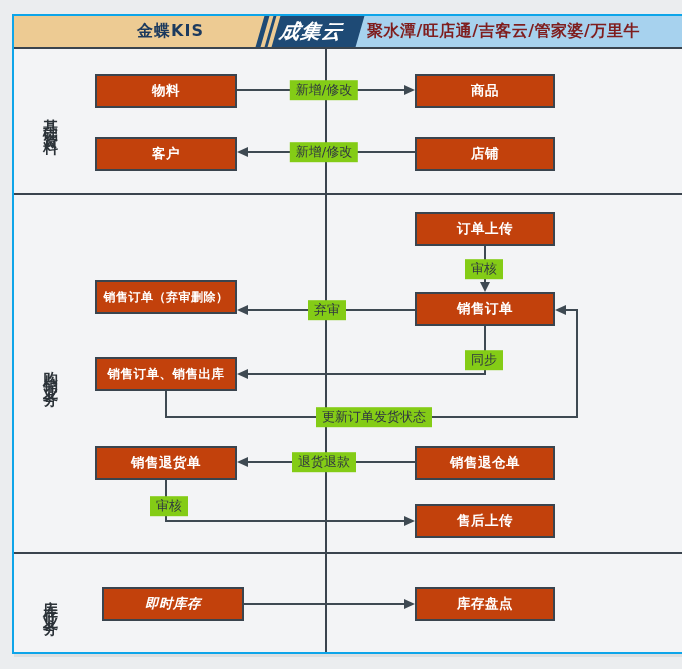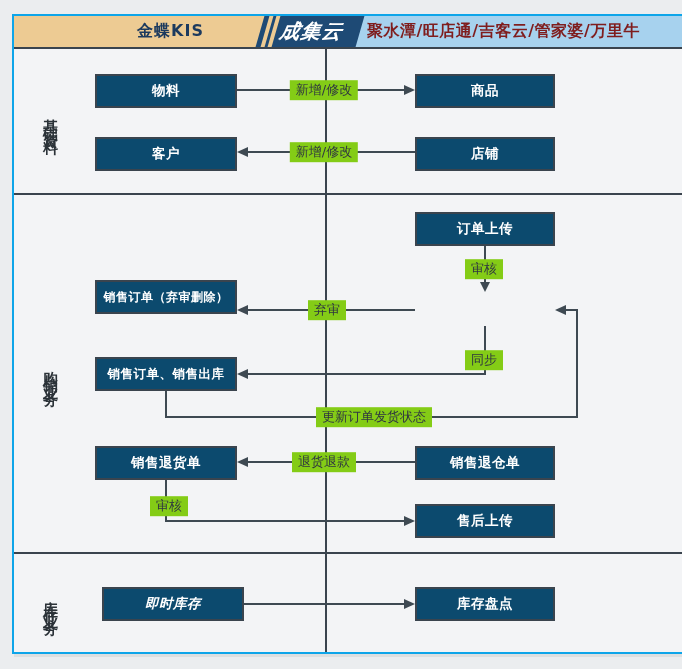--- a/index.html
+++ b/index.html
@@ -18,21 +18,21 @@
   .logo-text{position:relative;margin-left:20px;transform:skewX(6deg);font-size:20px;font-weight:800;
              font-style:italic;color:#FFFFFF;letter-spacing:1px;white-space:nowrap;}
   
   .divider-h{position:absolute;left:0;right:0;height:2px;background:#3A444E;}
   .divider-v{position:absolute;width:2px;background:#3A444E;}
   
   .vlabel{position:absolute;left:26px;width:20px;display:flex;align-items:center;justify-content:center;}
   .vlabel span{writing-mode:vertical-rl;text-orientation:upright;font-size:15px;font-weight:600;
                color:#2B3238;letter-spacing:7px;}
   
-  .node{position:absolute;height:30px;background:#0c4a6e;border:2px solid #3A444E;color:#fff;
+  .node{position:absolute;height:30px;background:#c2410c;border:2px solid #3A444E;color:#fff;
         font-size:13.5px;font-weight:bold;display:flex;align-items:center;justify-content:center;
         white-space:nowrap;letter-spacing:0.5px;}
   
   .line{position:absolute;background:#3E4952;}
   .arrow{position:absolute;width:0;height:0;}
   .arrow.right{border-top:5px solid transparent;border-bottom:5px solid transparent;border-left:11px solid #3E4952;}
   .arrow.left{border-top:5px solid transparent;border-bottom:5px solid transparent;border-right:11px solid #3E4952;}
   .arrow.down{border-left:5px solid transparent;border-right:5px solid transparent;border-top:10px solid #3E4952;}
   .elabel{position:absolute;transform:translate(-50%,-50%);background:#84cc16;color:#2F3640;
           font-size:13px;padding:2px 6px;white-space:nowrap;line-height:1.2;}
@@ -110,20 +110,21 @@
     <div class="elabel" style="left:470px;top:344px;">同步</div>
     <div class="elabel" style="left:360px;top:401px;">更新订单发货状态</div>
     <div class="elabel" style="left:310px;top:446px;">退货退款</div>
     <div class="elabel" style="left:155px;top:490px;">审核</div>
 
     <div class="node" style="left:81px;top:58px;width:138px;">物料</div>
     <div class="node" style="left:401px;top:58px;width:136px;">商品</div>
     <div class="node" style="left:401px;top:121px;width:136px;">店铺</div>
     <div class="node" style="left:81px;top:121px;width:138px;">客户</div>
     <div class="node" style="left:401px;top:196px;width:136px;">订单上传</div>
+    <div class="node" style="left:401px;top:276px;width:136px;">销售订单</div>
     <div class="node" style="left:81px;top:264px;width:138px;font-size:12px;">销售订单（弃审删除）</div>
     <div class="node" style="left:81px;top:341px;width:138px;font-size:12.5px;">销售订单、销售出库</div>
     <div class="node" style="left:81px;top:430px;width:138px;">销售退货单</div>
     <div class="node" style="left:401px;top:430px;width:136px;">销售退仓单</div>
     <div class="node" style="left:401px;top:488px;width:136px;">售后上传</div>
     <div class="node" style="left:88px;top:571px;width:138px;font-style:italic;">即时库存</div>
     <div class="node" style="left:401px;top:571px;width:136px;">库存盘点</div>
 
   </div>
 </div>

